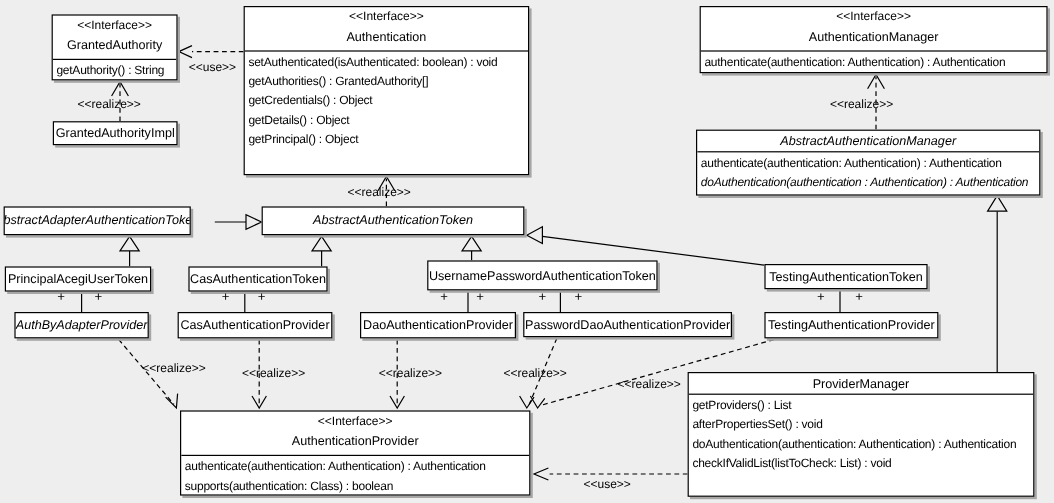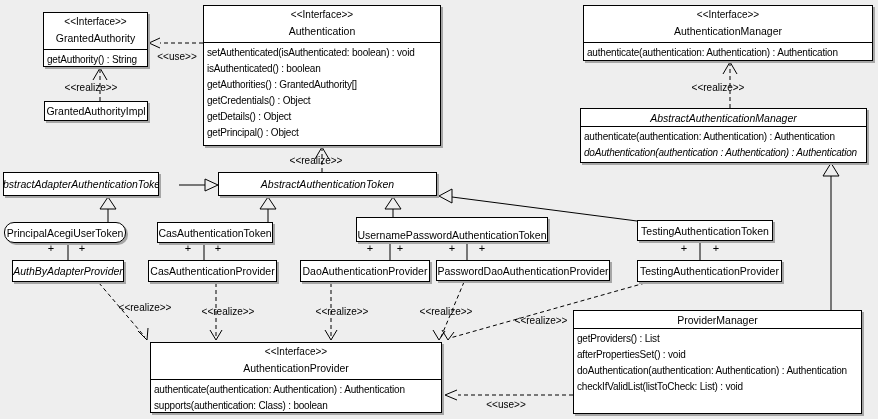--- a/index.html
+++ b/index.html
@@ -118,21 +118,20 @@
     <span>GrantedAuthorityImpl</span>
   </div>
 
   <div class="uml-box" style="left:203px;top:5px;width:238px;height:141px;">
     <div class="hdr">
       <div class="stereo">&lt;&lt;Interface&gt;&gt;</div>
       <div class="cname">Authentication</div>
     </div>
     <div class="methods">
       <div class="m">setAuthenticated(isAuthenticated: boolean) : void</div>
-      <div class="m">isAuthenticated() : boolean</div>
       <div class="m">getAuthorities() : GrantedAuthority[]</div>
       <div class="m">getCredentials() : Object</div>
       <div class="m">getDetails() : Object</div>
       <div class="m">getPrincipal() : Object</div>
     </div>
   </div>
 
   <div class="uml-box" style="left:583px;top:5px;width:290px;height:56px;">
     <div class="hdr">
       <div class="stereo">&lt;&lt;Interface&gt;&gt;</div>
@@ -152,29 +151,29 @@
   </div>
 
   <div class="uml-box name-only abstract" style="left:3px;top:172px;width:156px;height:24px;">
     <span>AbstractAdapterAuthenticationToken</span>
   </div>
 
   <div class="uml-box name-only abstract" style="left:218px;top:172px;width:219px;height:24px;">
     <span>AbstractAuthenticationToken</span>
   </div>
 
-  <div class="uml-box name-only" style="left:4px;top:222px;width:122px;height:21px;border-radius:10px;">
+  <div class="uml-box name-only" style="left:4px;top:222px;width:122px;height:21px;">
     <span>PrincipalAcegiUserToken</span>
   </div>
 
   <div class="uml-box name-only" style="left:157px;top:222px;width:116px;height:21px;">
     <span>CasAuthenticationToken</span>
   </div>
 
-  <div class="uml-box name-only" style="left:356px;top:217px;width:192px;height:25px;align-items:flex-end;">
+  <div class="uml-box name-only" style="left:356px;top:217px;width:192px;height:25px;">
     <span>UsernamePasswordAuthenticationToken</span>
   </div>
 
   <div class="uml-box name-only" style="left:637px;top:220px;width:136px;height:21px;">
     <span>TestingAuthenticationToken</span>
   </div>
 
   <div class="uml-box name-only" style="left:12px;top:260px;width:112px;height:22px;font-style:italic;">
     <span>AuthByAdapterProvider</span>
   </div>

